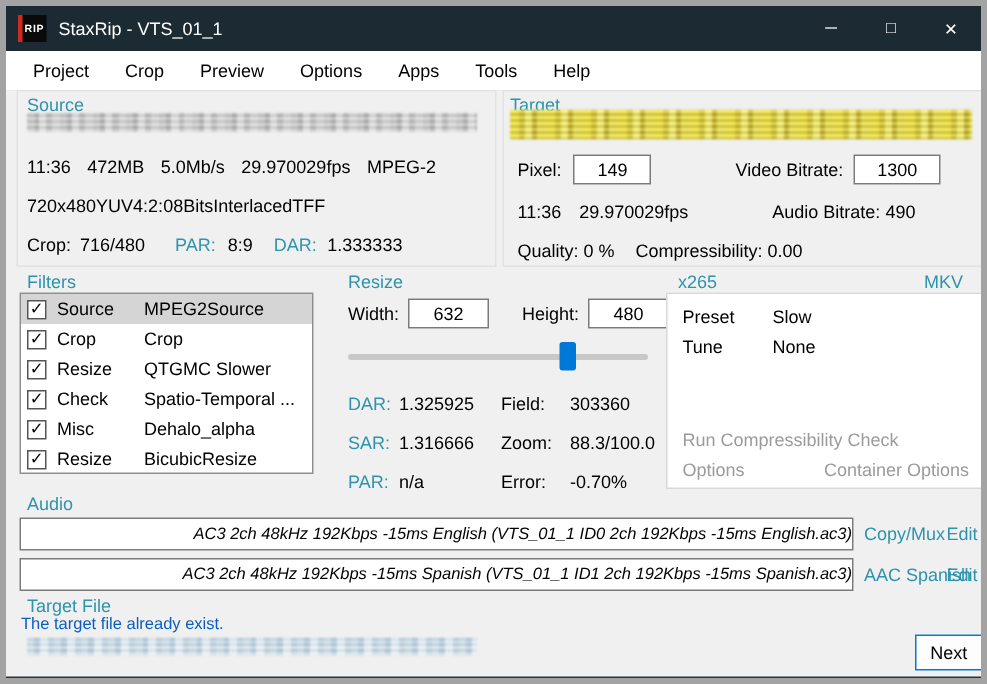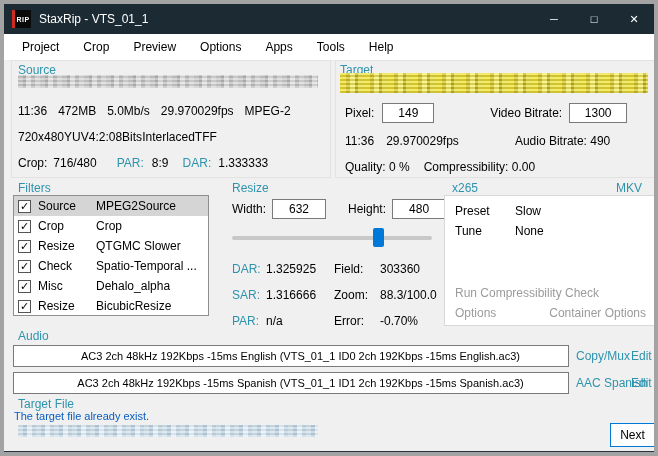--- a/index.html
+++ b/index.html
@@ -19,21 +19,21 @@
   .menubar { position:absolute; left:0; top:30px; width:100%; height:27px; background:#ffffff; display:flex; align-items:center; padding-left:6px; border-bottom:1px solid #ececec; }
   .menu-item { padding:0 12px; height:100%; display:flex; align-items:center; }
   
   .abs { position:absolute; white-space:nowrap; }
   .row { position:absolute; display:flex; align-items:center; white-space:nowrap; }
   .teal { color:#2e93ad; }
   .grayed { color:#9b9b9b; }
   .group { position:absolute; border:1px solid #e2e2e2; }
   
   .tb { position:absolute; border:1px solid #7a7a7a; background:#fff; font:inherit; text-align:center; padding:0; }
-  .tb-audio { text-align:center; padding-left:19px; font-size:11px; }
+  .tb-audio { text-align:right; padding-left:19px; font-size:11px;font-style:italic; }
   
   .redact { position:absolute; filter:blur(.6px); border-radius:1px; }
   .redact-gray { background:
       repeating-linear-gradient(0deg, rgba(255,255,255,.28) 0 2px, rgba(0,0,0,.07) 2px 4px),
       repeating-linear-gradient(90deg,#c9c9c9 0 5px,#b3b3b3 5px 8px,#dedede 8px 13px,#bdbdbd 13px 17px,#d6d6d6 17px 22px); }
   .redact-yellow { background:
       repeating-linear-gradient(0deg, rgba(86,74,0,.20) 0 2px, rgba(255,255,200,.30) 2px 4px),
       repeating-linear-gradient(90deg,#efe23c 0 6px,#d4c42c 6px 10px,#f6ef70 10px 15px,#c3b226 15px 18px,#ece04a 18px 24px); }
   .redact-blue { background:
       repeating-linear-gradient(0deg, rgba(255,255,255,.32) 0 2px, rgba(0,30,60,.06) 2px 4px),

